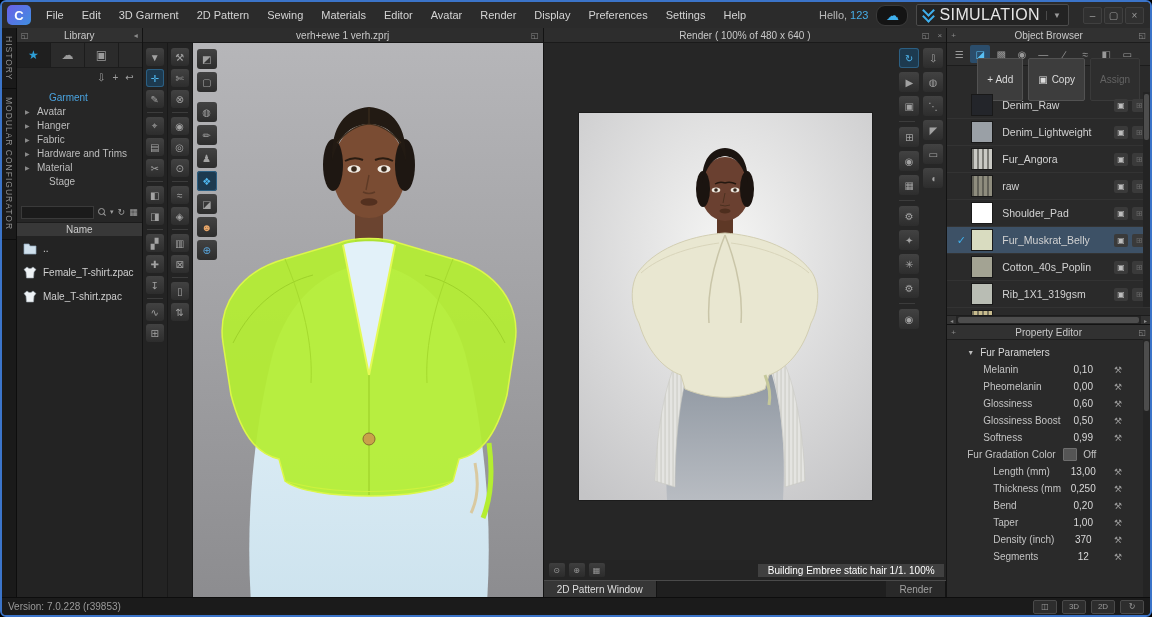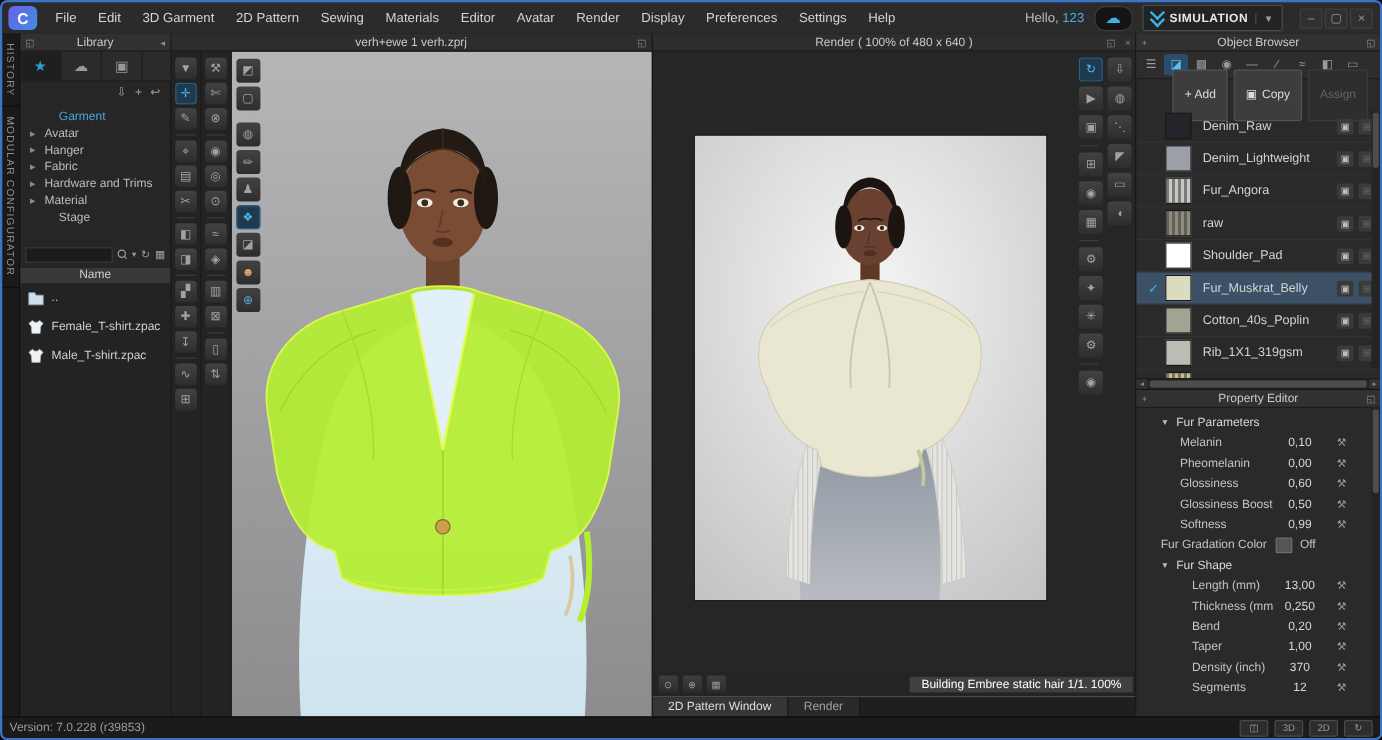--- a/index.html
+++ b/index.html
@@ -10,21 +10,21 @@
   .logo{width:24px;height:20px;margin:0 6px 0 5px;border-radius:5px;background:linear-gradient(135deg,#6a5fe8,#3f8fe0);color:#fff;
     display:flex;align-items:center;justify-content:center;font-weight:bold;font-size:13px;}
   .menu-item{padding:0 9px;font-size:11px;color:#d4d4d4;line-height:26px;cursor:default;}
   .tb-right{margin-left:auto;display:flex;align-items:center;gap:8px;padding-right:6px;}
   .greeting{font-size:11px;color:#b9b9b9;}
   .greeting b{color:#46aee8;font-weight:normal;margin-left:3px;}
   .cloud-btn{width:30px;height:19px;border-radius:9px;background:#141414;border:1px solid #3a3a3a;display:flex;align-items:center;justify-content:center;color:#3fb0ee;font-size:13px;}
   .sim-btn{height:20px;background:#232323;border:1px solid #4b4b4b;border-radius:2px;display:flex;align-items:center;padding:0 7px;gap:6px;}
   .sim-chev{display:flex;flex-direction:column;gap:1px;}
   .sim-chev i{width:7px;height:7px;border-left:2px solid #3fb0ee;border-bottom:2px solid #3fb0ee;transform:rotate(-45deg);display:block;margin-top:-4px;}
-  .sim-label{font-size:10px;font-weight:bold;color:#e6e6e6;letter-spacing:.4px;}
+  .sim-label{font-size:16px;font-weight:normal;color:#e6e6e6;letter-spacing:.4px;}
   .sim-caret{color:#9a9a9a;font-size:8px;border-left:1px solid #4b4b4b;padding-left:6px;}
   .win-btns{display:flex;gap:2px;margin-left:6px;}
   .win-btn{width:17px;height:15px;display:flex;align-items:center;justify-content:center;color:#9a9a9a;font-size:10px;background:#303030;border:1px solid #404040;border-radius:2px;}
   
   .main{position:absolute;left:0;top:26px;right:0;bottom:17px;display:flex;}
   .vstrip{width:14px;background:#1a1a1a;border-right:1px solid #0d0d0d;display:flex;flex-direction:column;}
   .vtab{writing-mode:vertical-rl;font-size:8.5px;color:#8f8f8f;letter-spacing:1px;padding:8px 2px;border-bottom:1px solid #0d0d0d;}
   
   .panel-hd{height:14px;background:#313131;display:flex;align-items:center;position:relative;border-bottom:1px solid #1c1c1c;}
   .panel-hd .ttl{position:absolute;left:0;right:0;text-align:center;font-size:10px;color:#c9c9c9;}
@@ -70,21 +70,21 @@
   .render-body{flex:1;position:relative;background:#262626;min-height:0;display:flex;flex-direction:column;}
   .render-canvas{flex:1;position:relative;overflow:hidden;}
   .render-img{position:absolute;left:35px;top:70px;width:293px;height:387px;box-shadow:0 0 0 1px #1c1c1c;}
   .rt-col{position:absolute;top:5px;display:flex;flex-direction:column;gap:4px;z-index:2;}
   .rt-a{right:27px;}
   .rt-b{right:3px;}
   .rt-col .tile{width:20px;height:20px;}
   .render-ctrl{height:20px;display:flex;align-items:center;gap:4px;padding-left:5px;background:#242424;}
   .ctrl-tile{width:16px;height:14px;border-radius:2px;background:linear-gradient(#3e3e3e,#2c2c2c);color:#9a9a9a;font-size:8px;display:flex;align-items:center;justify-content:center;}
   .progress{margin-left:auto;margin-right:2px;width:186px;height:13px;background:#404040;color:#fff;font-size:10px;display:flex;align-items:center;justify-content:center;white-space:nowrap;overflow:hidden;}
-  .render-tabs{height:17px;background:#1f1f1f;display:flex;border-top:1px solid #4a4a4a;}
+  .render-tabs{height:17px;background:#1f1f1f;display:flex;border-top:1px solid #4a4a4a;justify-content:space-between;}
   .rtab{padding:0 13px;font-size:10px;display:flex;align-items:center;border-right:1px solid #141414;}
   .rtab.active{background:#363636;color:#dedede;}
   .rtab.idle{background:#292929;color:#a2a2a2;}
   
   .rightcol{width:205px;display:flex;flex-direction:column;background:#2a2a2a;}
   .ob{height:296px;display:flex;flex-direction:column;border-bottom:1px solid #131313;position:relative;}
   .ob-tabs{height:22px;background:#2d2d2d;display:flex;align-items:center;gap:1px;padding:0 2px;border-bottom:1px solid #1c1c1c;}
   .ob-tab{width:20px;height:18px;border-radius:2px;display:flex;align-items:center;justify-content:center;font-size:10px;color:#9a9a9a;}
   .ob-tab.active{background:#2b4d6b;color:#58c0f5;}
   .ob-btns{height:26px;display:flex;align-items:center;justify-content:flex-end;gap:5px;padding-right:10px;}
@@ -582,24 +582,20 @@
           <div class="pe-row pe-param">
             <span class="pe-label">Softness</span>
             <span class="pe-val">0,99</span>
             <span class="wrench">⚒</span>
           </div>
           <div class="pe-row pe-grad">
             <span class="pe-label">Fur Gradation Color</span>
             <span class="cbx"></span>
             <span>Off</span>
           </div>
-          <div class="pe-row pe-sec">
-            <span class="tri">▼</span>
-            <span>Fur Shape</span>
-          </div>
           <div class="pe-row pe-param deep">
             <span class="pe-label">Length (mm)</span>
             <span class="pe-val">13,00</span>
             <span class="wrench">⚒</span>
           </div>
           <div class="pe-row pe-param deep">
             <span class="pe-label">Thickness (mm)</span>
             <span class="pe-val">0,250</span>
             <span class="wrench">⚒</span>
           </div>

